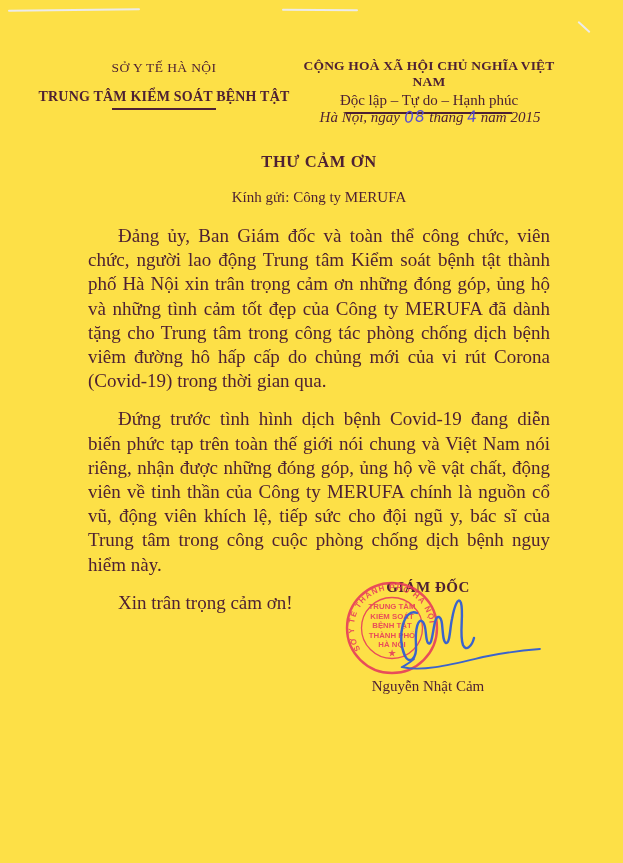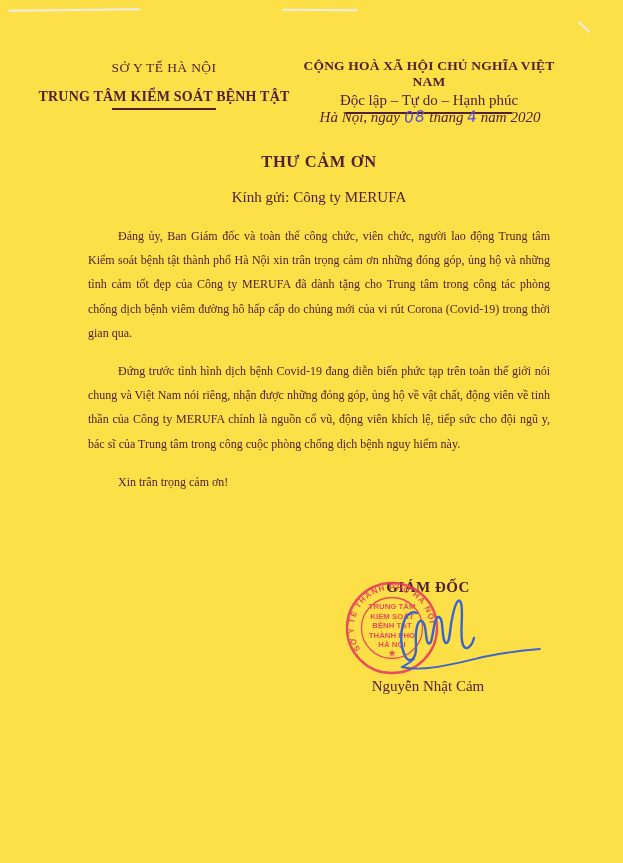--- a/index.html
+++ b/index.html
@@ -51,21 +51,21 @@
     text-align: center; font-weight: bold; font-size: 16.5px; letter-spacing: 0.6px;
   }
   .salutation {
     left: 88px; top: 189px; width: 462px;
     text-align: center; font-size: 15px;
   }
 
   .body-text { left: 88px; top: 224px; width: 462px; }
   .body-text p {
     margin: 0 0 14px 0;
-    font-size: 12px;
+    font-size: 19px;
     line-height: 24.2px;
     text-align: justify;
     text-indent: 30px;
   }
   .body-text p.closing { text-align: left; }
 
   .sig-role {
     left: 352px; top: 579px; width: 152px;
     text-align: center; font-weight: bold; font-size: 15px; letter-spacing: 0.5px;
     z-index: 1;
@@ -96,21 +96,21 @@
     <div class="hdr-line1-r">CỘNG HOÀ XÃ HỘI CHỦ NGHĨA VIỆT NAM</div>
     <div class="hdr-line2-r">Độc lập – Tự do – Hạnh phúc</div>
     <div class="hdr-rule rule-r"></div>
   </div>
 
   <div class="abs dateline">
     <span>Hà Nội, ngày</span>
     <span class="handwrit day">08</span>
     <span>tháng</span>
     <span class="handwrit month">4</span>
-    <span>năm 2020</span>
+    <span>năm 2015</span>
   </div>
 
   <div class="abs salutation">Kính gửi: Công ty MERUFA</div>
   <div class="abs title">THƯ CẢM ƠN</div>
 
   <div class="abs body-text">
     <p>Đảng ủy, Ban Giám đốc và toàn thể công chức, viên chức, người lao động Trung tâm Kiểm soát bệnh tật thành phố Hà Nội xin trân trọng cảm ơn những đóng góp, ủng hộ và những tình cảm tốt đẹp của Công ty MERUFA đã dành tặng cho Trung tâm trong công tác phòng chống dịch bệnh viêm đường hô hấp cấp do chủng mới của vi rút Corona (Covid-19) trong thời gian qua.</p>
     <p>Đứng trước tình hình dịch bệnh Covid-19 đang diễn biến phức tạp trên toàn thế giới nói chung và Việt Nam nói riêng, nhận được những đóng góp, ủng hộ về vật chất, động viên về tinh thần của Công ty MERUFA chính là nguồn cổ vũ, động viên khích lệ, tiếp sức cho đội ngũ y, bác sĩ của Trung tâm trong công cuộc phòng chống dịch bệnh nguy hiểm này.</p>
     <p class="closing">Xin trân trọng cảm ơn!</p>
   </div>

